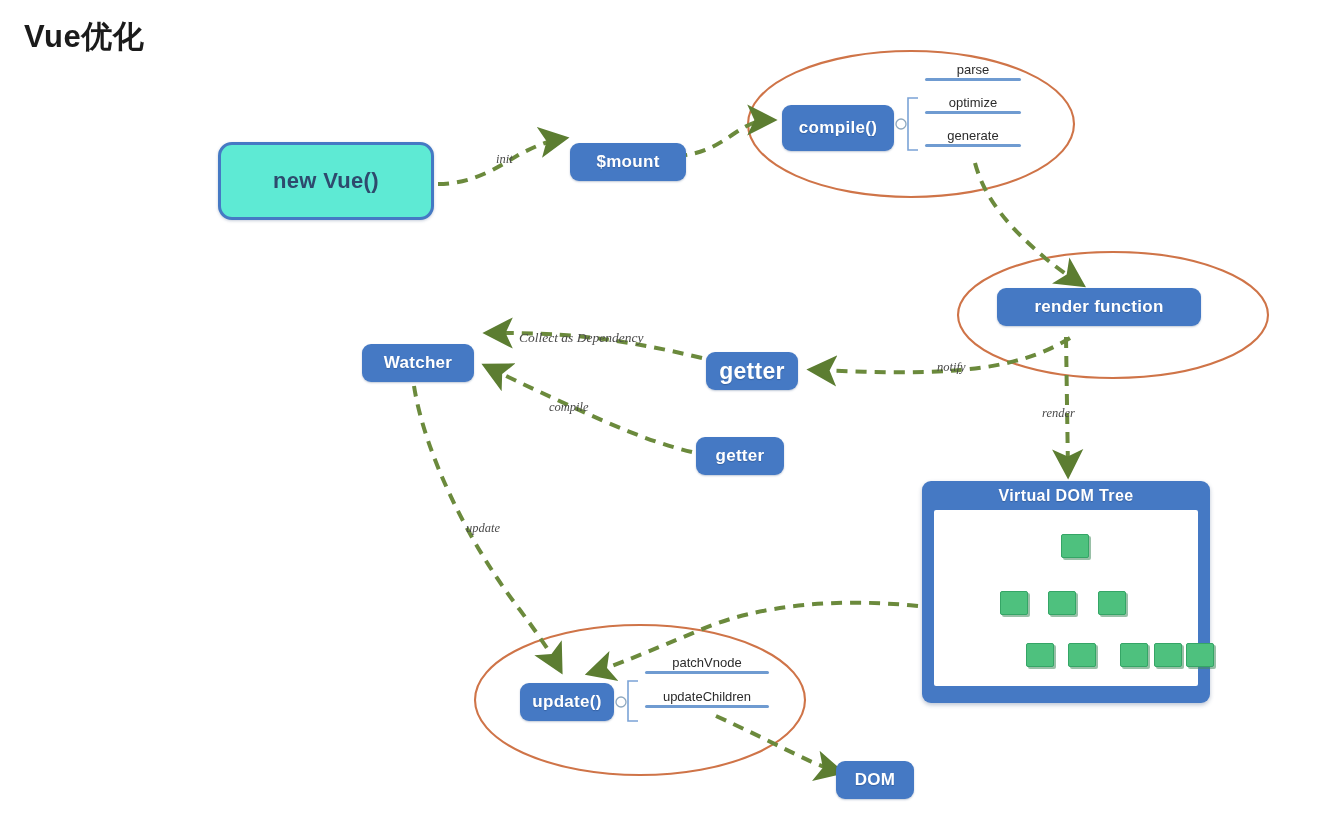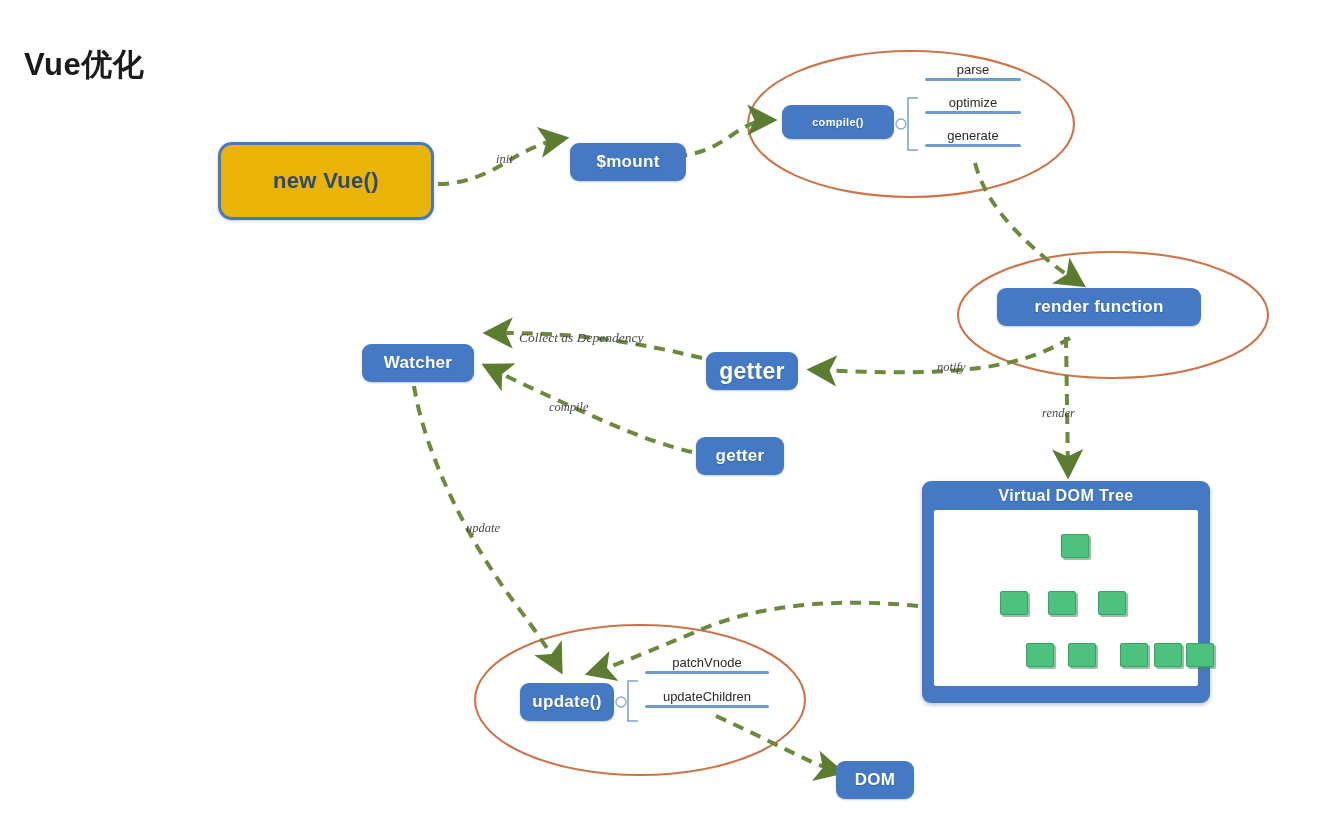--- a/index.html
+++ b/index.html
@@ -20,21 +20,20 @@
   }
   #page-title {
     position: absolute;
     left: 24px;
     top: 16px;
     font-size: 31px;
     font-weight: bold;
     color: #1b1b1b;
     letter-spacing: 0.5px;
     white-space: nowrap;
-    margin-top: 28px;
   }
   svg#diagram {
     position: absolute;
     left: 0;
     top: 0;
     width: 1324px;
     height: 840px;
   }
   
   .node {
@@ -46,30 +45,30 @@
     border-radius: 9px;
     font-weight: bold;
     color: #ffffff;
     background: #4579c4;
     box-shadow: 0 1px 2px rgba(30,60,110,0.28);
     text-shadow: 0 1px 1px rgba(25,55,100,0.35);
     white-space: nowrap;
     letter-spacing: 0.3px;
   }
   .node.ghost {
-    background: #eab308;
+    background: #5eead4;
     color: #2e4a6d;
     border: 3px solid #4579c4;
     border-radius: 14px;
     text-shadow: none;
     box-shadow: 0 1px 3px rgba(30,60,110,0.25);
   }
   #node-newvue  { left: 218px; top: 142px; width: 216px; height: 78px; font-size: 22px; }
   #node-mount   { left: 570px; top: 143px; width: 116px; height: 38px; font-size: 17px; }
-  #node-compile { left: 782px; top: 105px; width: 112px; height: 34px; font-size: 11px; }
+  #node-compile { left: 782px; top: 105px; width: 112px; height: 46px; font-size: 17px; }
   #node-render  { left: 997px; top: 288px; width: 204px; height: 38px; font-size: 17px; }
   #node-watcher { left: 362px; top: 344px; width: 112px; height: 38px; font-size: 17px; }
   #node-getter  { left: 706px; top: 352px; width: 92px; height: 38px; font-size: 23px; }
   #node-setter  { left: 696px; top: 437px; width: 88px; height: 38px; font-size: 17px; }
   #node-patch   { left: 520px; top: 683px; width: 94px; height: 38px; font-size: 17px; }
   #node-dom     { left: 836px; top: 761px; width: 78px; height: 38px; font-size: 17px; }
 
   
   .branch {
     position: absolute;

